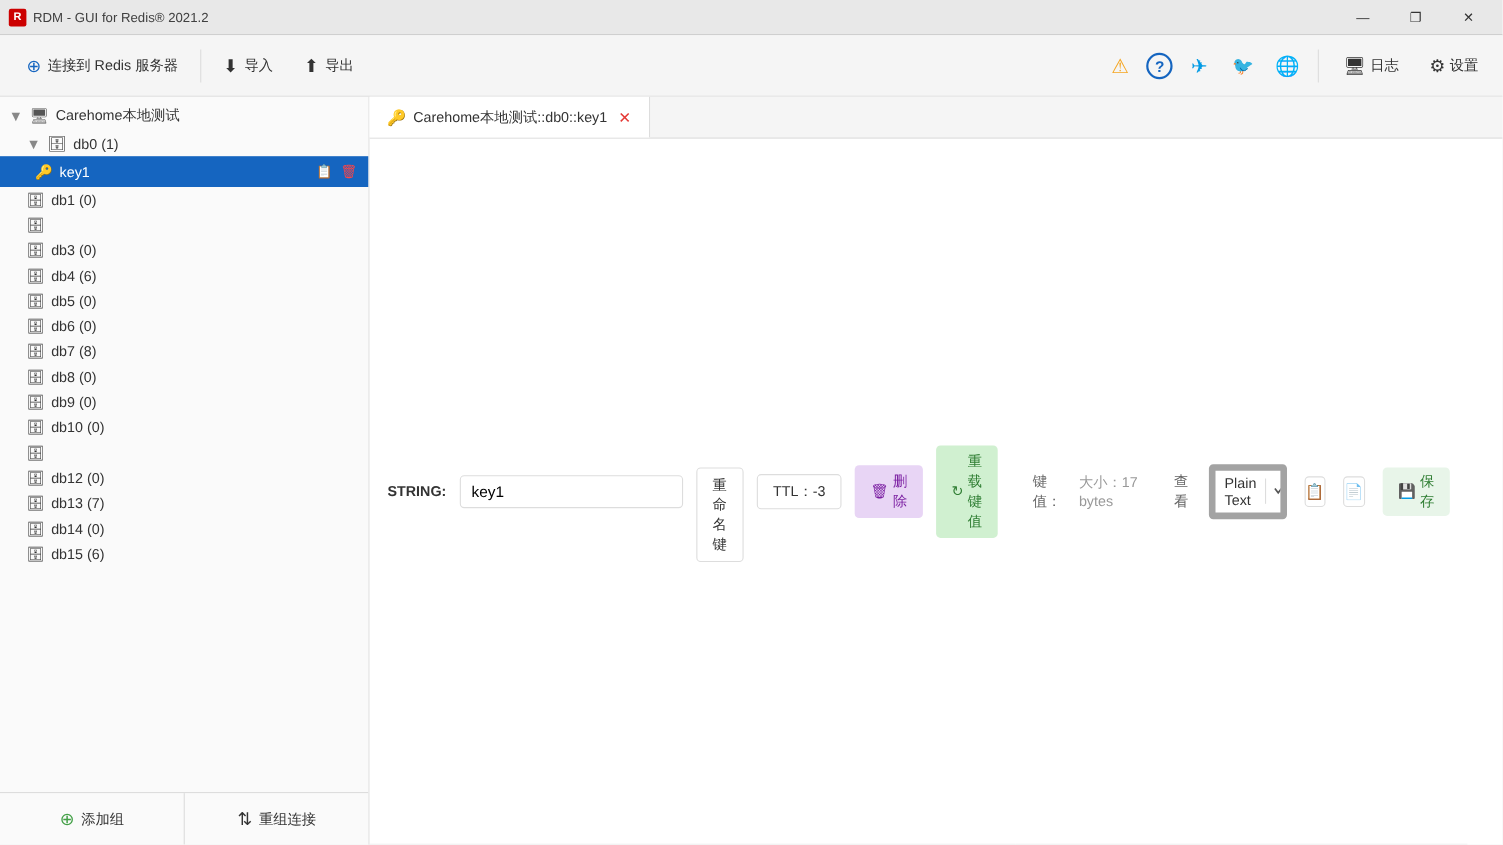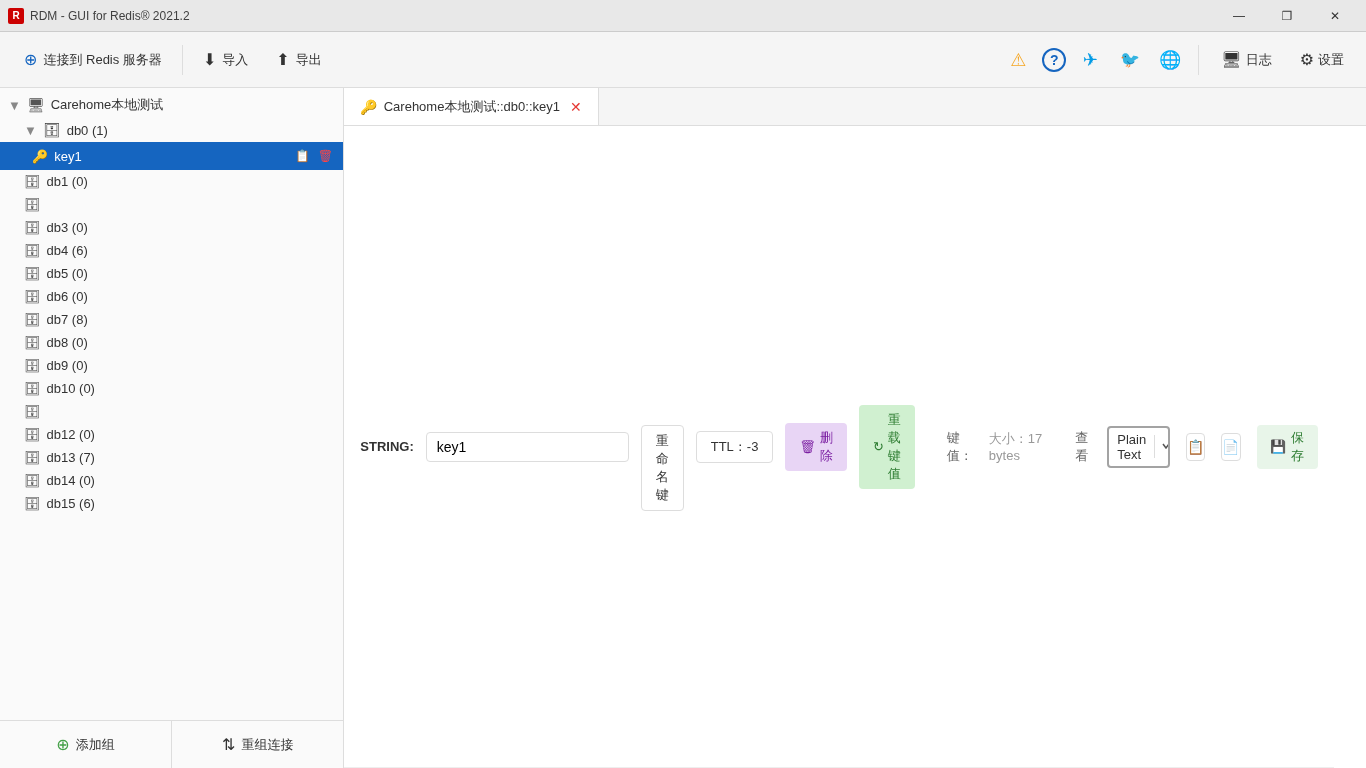--- a/index.html
+++ b/index.html
@@ -246,21 +246,21 @@
       padding: 8px 16px;
       border-bottom: 1px solid #eee;
       gap: 16px;
     }
     .value-label { color: #666; font-size: 13px; }
     .value-size { color: #999; font-size: 13px; }
     .value-spacer { flex: 1; }
     .view-label { color: #666; font-size: 13px; }
     .view-select-wrap {
       display: flex; align-items: center;
-      border: 2px solid #a3a3a3;
+      border: 6px solid #a3a3a3;
       border-radius: 4px;
       overflow: hidden;
     }
     .view-select-text {
       padding: 4px 8px;
       font-size: 13px;
       color: #333;
     }
     .view-select-arrow {
       padding: 4px 6px;

